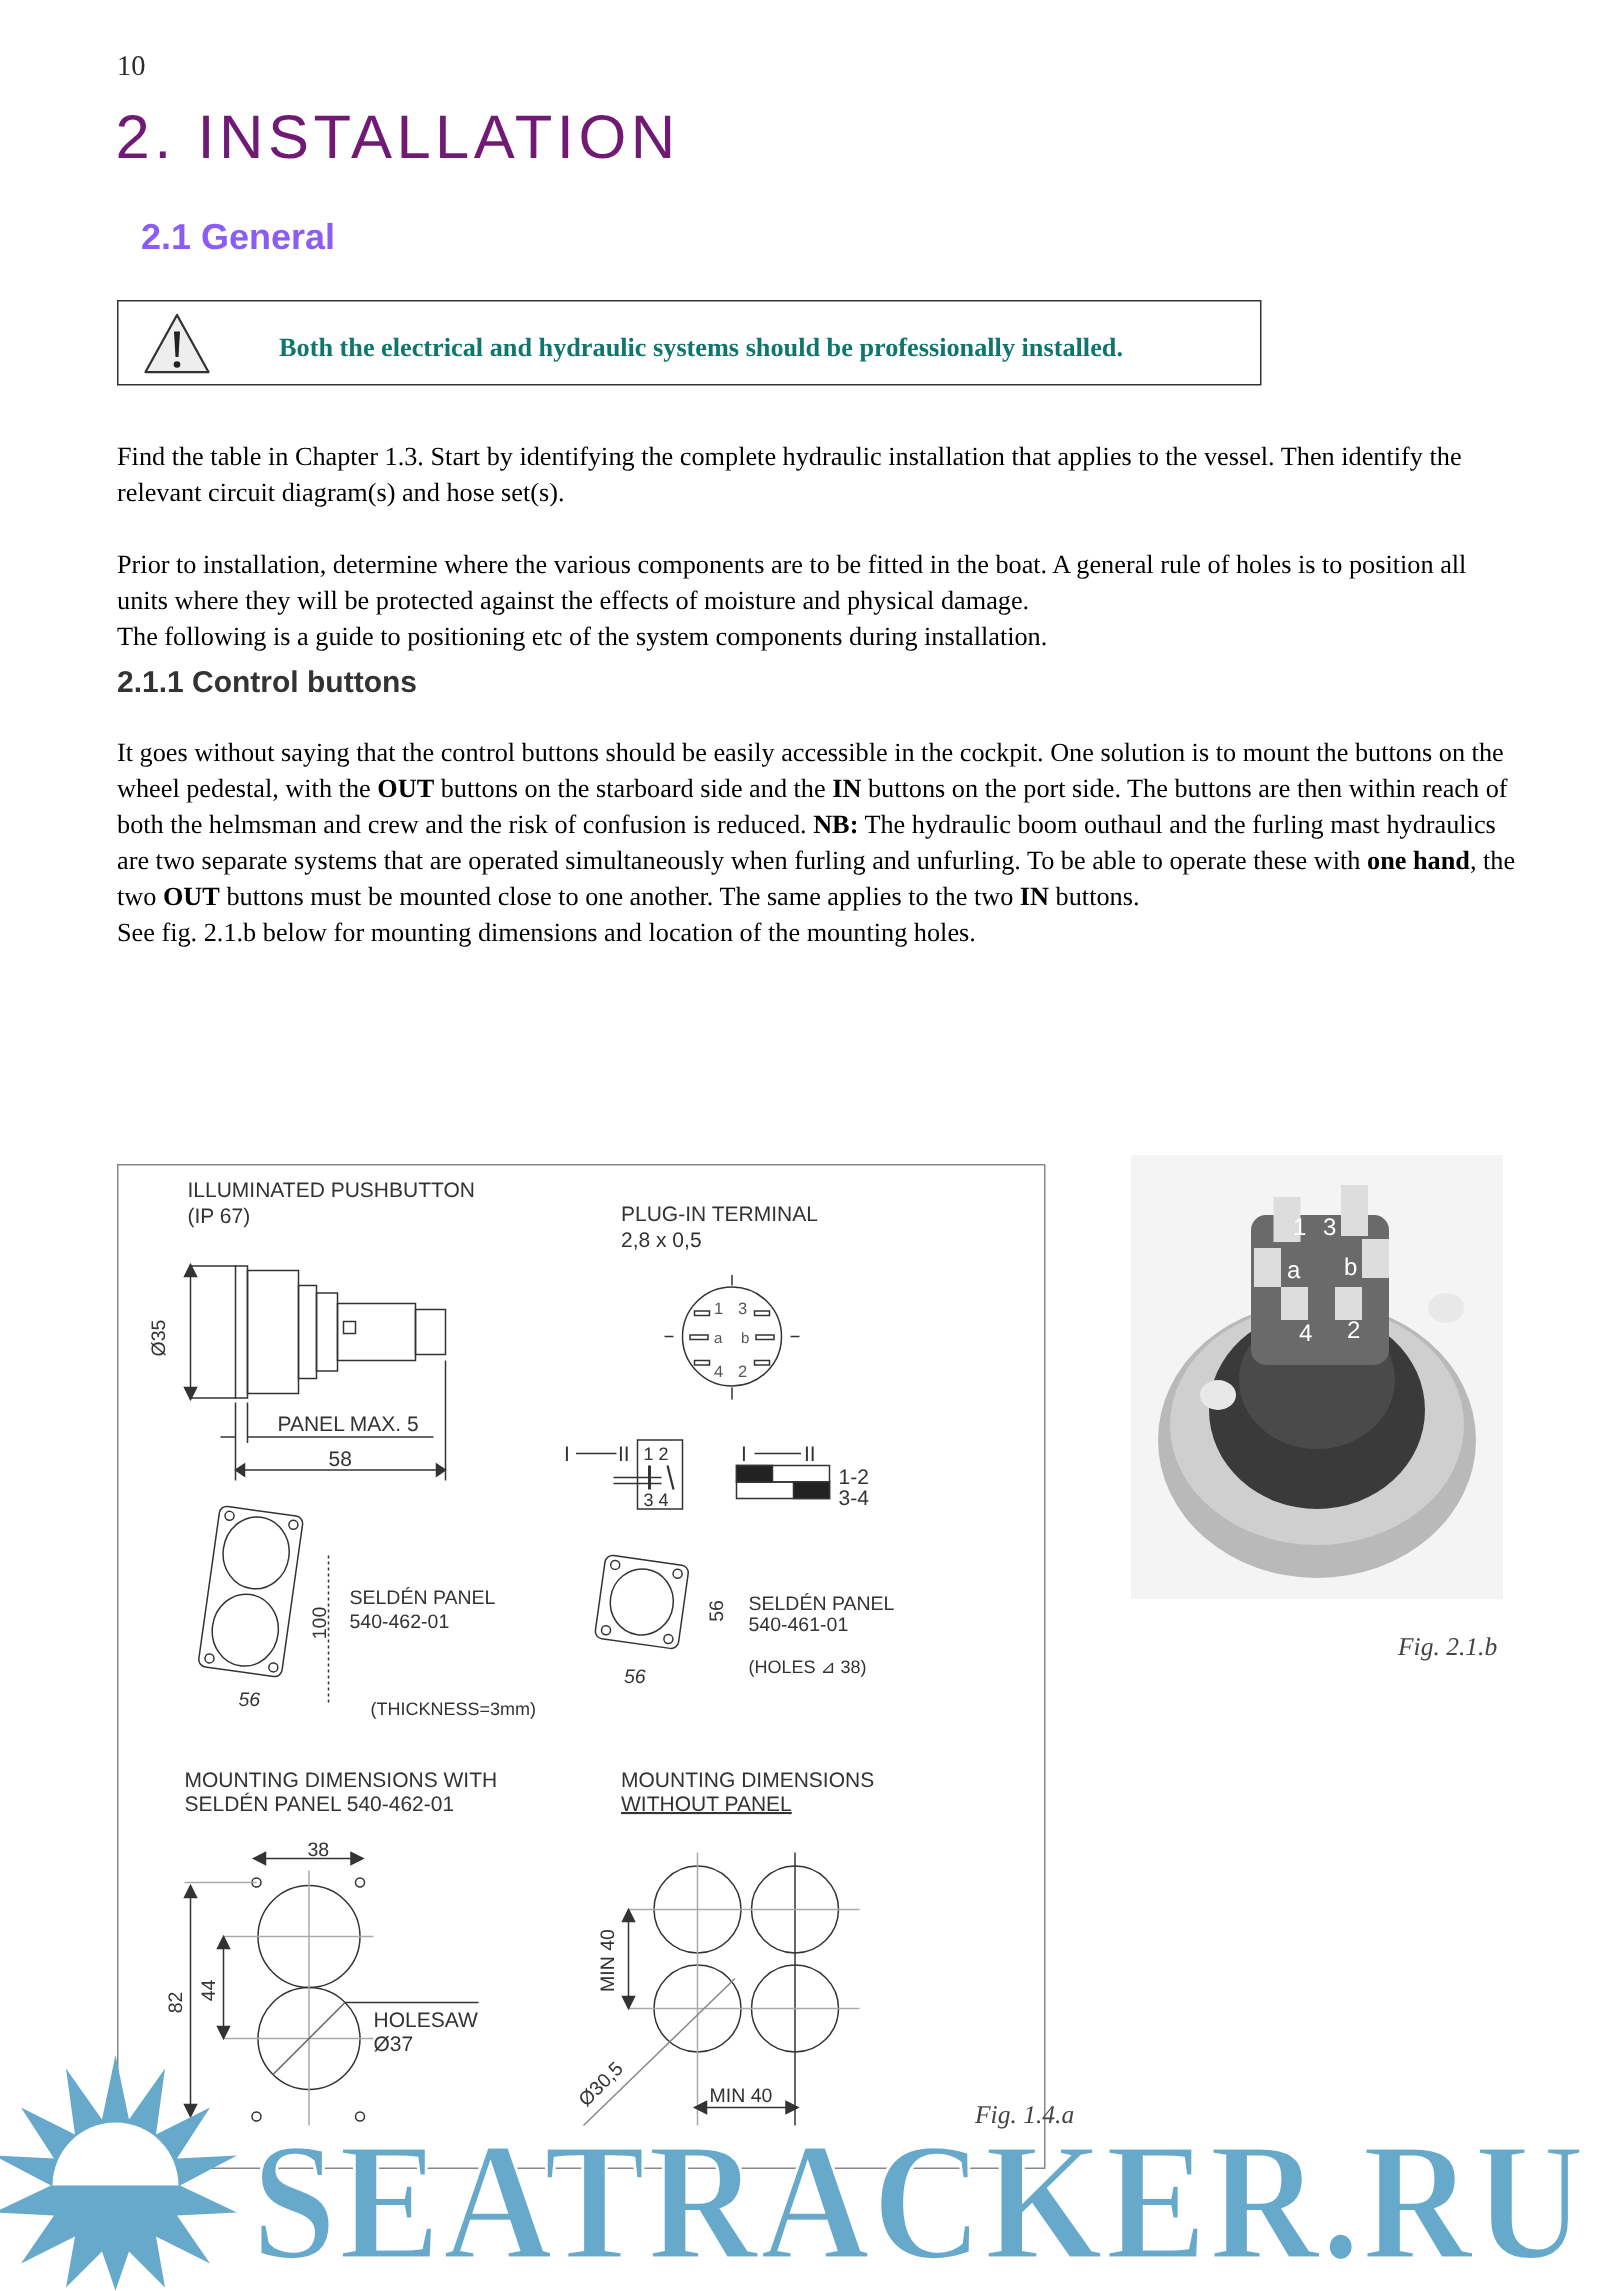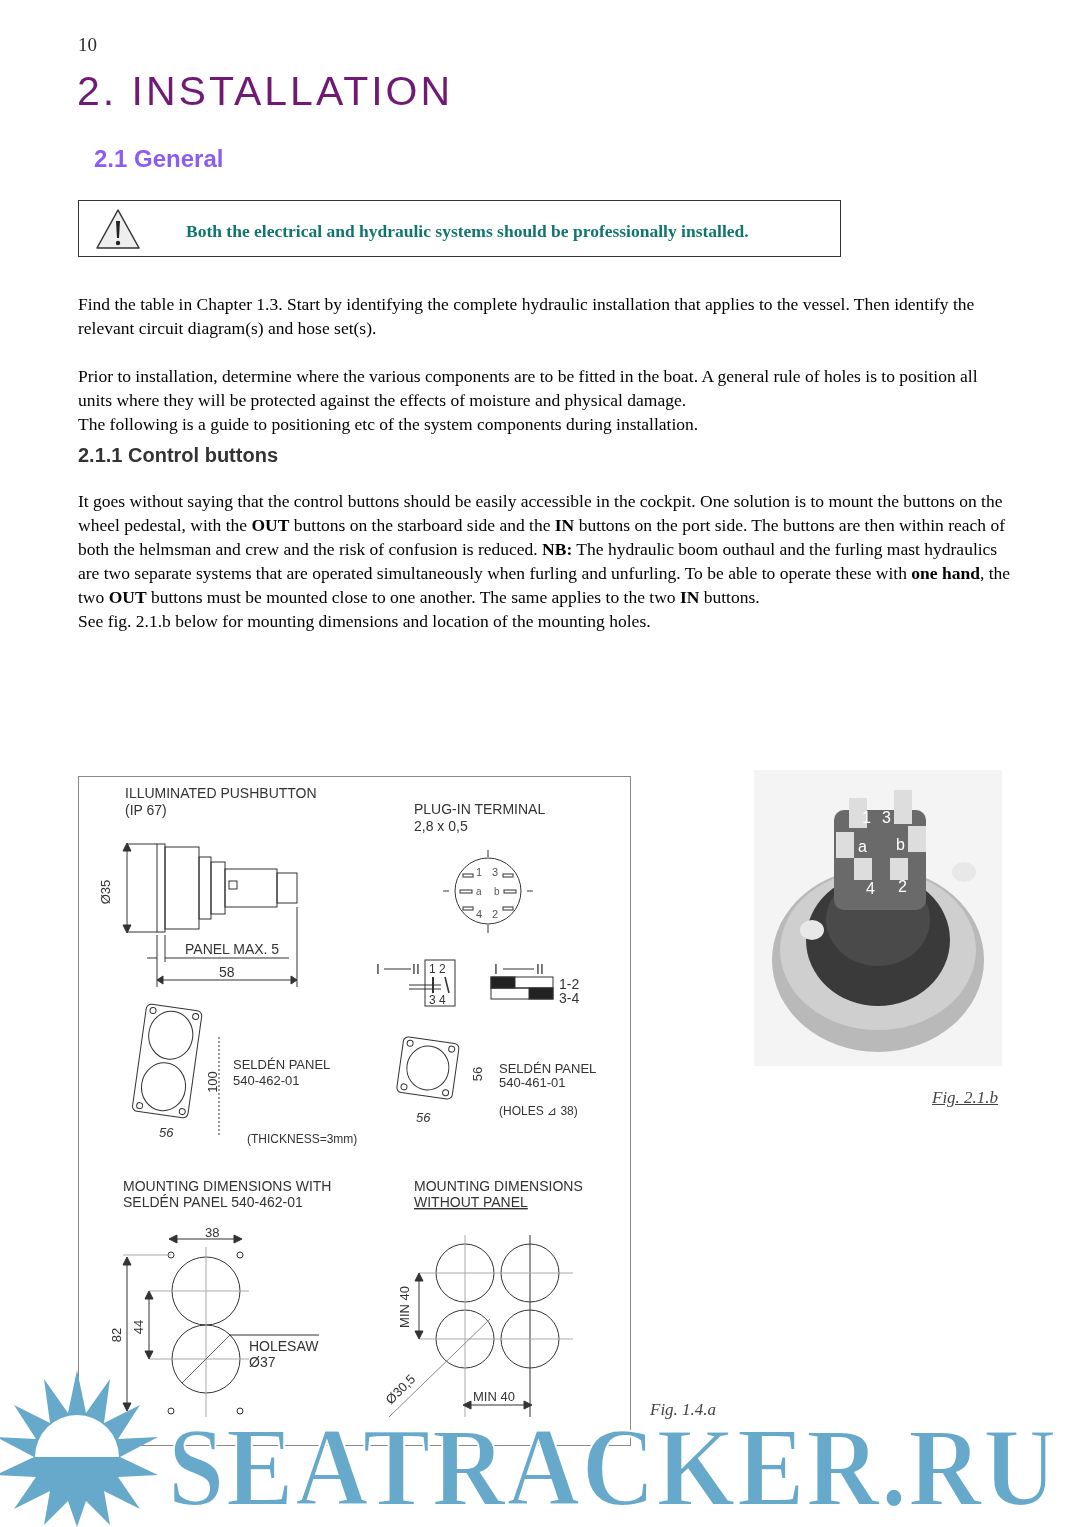--- a/index.html
+++ b/index.html
@@ -7,21 +7,21 @@
   .serif { font-family: "Liberation Serif", "DejaVu Serif", serif; }
   .sans { font-family: "Liberation Sans", "DejaVu Sans", sans-serif; }
   .page-num { position:absolute; left:78px; top:34px; font-size:19px; }
   .chapter-title { position:absolute; left:77px; top:68px; font-size:41px; font-weight:normal; letter-spacing:3px; color:#701a75; }
   .h2 { position:absolute; left:78px; top:145px; font-size:24px; font-weight:bold; color:#8b5cf6;margin-left:16px; }
   .warn { position:absolute; left:78px; top:200px; width:763px; height:57px; border:1.5px solid #333; box-sizing:border-box; }
   .warn svg { position:absolute; left:15px; top:6px; }
   .warn-text { position:absolute; left:79px; top:20px; font-size:17.5px; font-weight:bold; color:#0f766e;margin-left:28px; }
   .para { position:absolute; left:78px; width:935px; font-size:17.5px; line-height:24px; color:#000000; }
   .h3 { position:absolute; left:78px; top:444px; font-size:20px; font-weight:bold; color:#333; }
-  .fig-frame { position:absolute; left:78px; top:776px; width:553px; height:670px; border:1.5px solid #888; box-sizing:border-box; }
+  .fig-frame { position:absolute; left:78px; top:776px; width:619px; height:670px; border:1.5px solid #888; box-sizing:border-box; }
   .fig-frame svg { position:absolute; left:0; top:0; }
   .photo { position:absolute; left:754px; top:770px; width:248px; height:296px; background:#f4f4f4; }
   .fig-cap { position:absolute; font-size:17px; font-style:italic; color:#444; }
   .watermark { position:absolute; left:0; top:1365px; width:1080px; height:162px; pointer-events:none; }
 </style>
 </head>
 <body>
 
 <div class="page-num serif">10</div>
 <div class="chapter-title sans">2. INSTALLATION</div>
@@ -219,21 +219,21 @@
     <ellipse cx="58" cy="160" rx="12" ry="10" fill="#e8e8e8"></ellipse>
     <ellipse cx="210" cy="102" rx="12" ry="10" fill="#e8e8e8"></ellipse>
     <text x="108" y="53" font-size="16" fill="#fff" font-family="Liberation Sans, sans-serif">1</text>
     <text x="128" y="53" font-size="16" fill="#fff" font-family="Liberation Sans, sans-serif">3</text>
     <text x="104" y="82" font-size="16" fill="#fff" font-family="Liberation Sans, sans-serif">a</text>
     <text x="142" y="80" font-size="16" fill="#fff" font-family="Liberation Sans, sans-serif">b</text>
     <text x="112" y="124" font-size="16" fill="#fff" font-family="Liberation Sans, sans-serif">4</text>
     <text x="144" y="122" font-size="16" fill="#fff" font-family="Liberation Sans, sans-serif">2</text>
   </svg>
 </div>
-<div class="fig-cap serif" style="left:932px; top:1088px;text-decoration:underline;">Fig. 2.1.b</div>
+<div class="fig-cap serif" style="left:932px; top:1088px;">Fig. 2.1.b</div>
 
 <svg class="watermark" width="1080" height="162" viewBox="0 0 1080 162">
   <g fill="#66a9cb">
     <polygon points="77,5 86,48 110,14 104,58 140,40 118,74 158,72 120,92 158,110 118,112 140,144 104,126 110,160 86,136 77,162 68,136 44,160 50,126 14,144 36,112 -4,110 34,92 -4,72 36,74 14,40 50,58 44,14 68,48"></polygon>
     <path d="M35 92 A42 42 0 0 1 119 92 Z" fill="#fff"></path>
   </g>
   <text x="168" y="140" font-size="112" font-weight="bold" font-family="Liberation Serif, DejaVu Serif, serif" fill="#66a9cb" stroke="#fff" stroke-width="2" letter-spacing="2" textLength="890" lengthAdjust="spacingAndGlyphs">SEATRACKER.RU</text>
 </svg>
 
 </body></html>

